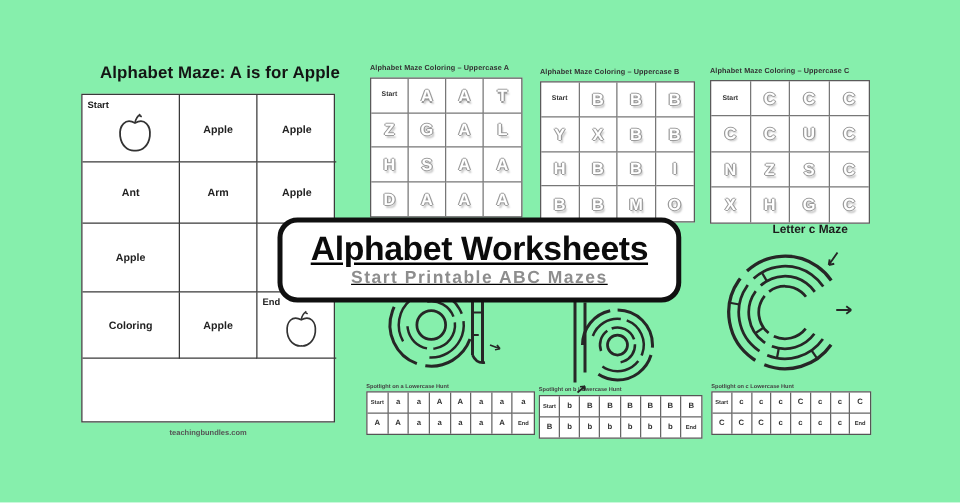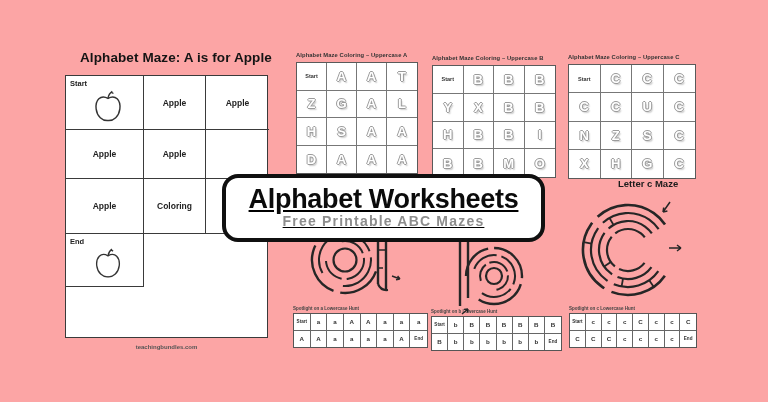--- a/index.html
+++ b/index.html
@@ -1,16 +1,16 @@
 <!DOCTYPE html>
 <html><head>
 <meta charset="utf-8">
 <style>
   html,body{margin:0;padding:0;background:#fff;}
-  .canvas{position:relative;width:768px;height:402px;background:#fca5a5;overflow:hidden;
+  .canvas{position:relative;width:768px;height:402px;background:#86efac;overflow:hidden;
           font-family:"Liberation Sans","DejaVu Sans",sans-serif;}
 
   
   .left-title{position:absolute;left:80px;top:50px;font-size:13.5px;font-weight:800;color:#141414;letter-spacing:.1px;}
   .apple-grid{position:absolute;left:65px;top:75px;width:203px;height:263px;display:grid;
               grid-template-columns:78px 62px 63px;grid-template-rows:54px 49px 55px 53px 52px;
               border:1.6px solid #3a3a3a;box-sizing:border-box;background:#fff;}
   .apple-grid .cell{border-right:1.1px solid #3a3a3a;border-bottom:1.1px solid #3a3a3a;
               display:flex;align-items:center;justify-content:center;
               font-size:8.5px;font-weight:600;color:#222;box-sizing:border-box;}
@@ -67,20 +67,22 @@
   <div class="apple-grid">
       <div class="cell marker">
         <span class="marker-label">Start</span>
         <svg width="38" height="38" viewBox="0 0 40 40">
           <path d="M20 12 C 12 7.5, 6.5 14, 7.5 23 C 8.5 31, 14 35.8, 20 35.3 C 26 35.8, 31.5 31, 32.5 23 C 33.5 14, 28 7.5, 20 12 Z" fill="none" stroke="#333" stroke-width="1.5"></path>
           <path d="M20 12 C 20.5 8.5, 22 6.2, 24.5 4.6 M23.3 5.4 l2.4 1.4" fill="none" stroke="#333" stroke-width="1.4"></path>
         </svg>
       </div>
       <div class="cell">Apple</div>
       <div class="cell">Apple</div>
+      <div class="cell">Ant</div>
+      <div class="cell">Arm</div>
       <div class="cell">Apple</div>
       <div class="cell">Apple</div>
       <div class="cell"></div>
       <div class="cell">Apple</div>
       <div class="cell">Coloring</div>
       <div class="cell">Apple</div>
       <div class="cell marker">
         <span class="marker-label">End</span>
         <svg width="36" height="36" viewBox="0 0 40 40">
           <path d="M20 12 C 12 7.5, 6.5 14, 7.5 23 C 8.5 31, 14 35.8, 20 35.3 C 26 35.8, 31.5 31, 32.5 23 C 33.5 14, 28 7.5, 20 12 Z" fill="none" stroke="#333" stroke-width="1.5"></path>
@@ -252,16 +254,16 @@
       <div class="cell">C</div>
       <div class="cell">c</div>
       <div class="cell">c</div>
       <div class="cell">c</div>
       <div class="cell">c</div>
       <div class="cell mini-se">End</div>
     </div>
 
   <div class="banner">
     <div class="banner-title">Alphabet Worksheets</div>
-    <div class="banner-sub">Free Printable ABC Mazes</div>
+    <div class="banner-sub">Start Printable ABC Mazes</div>
   </div>
 
 </div>
 
 </body></html>

